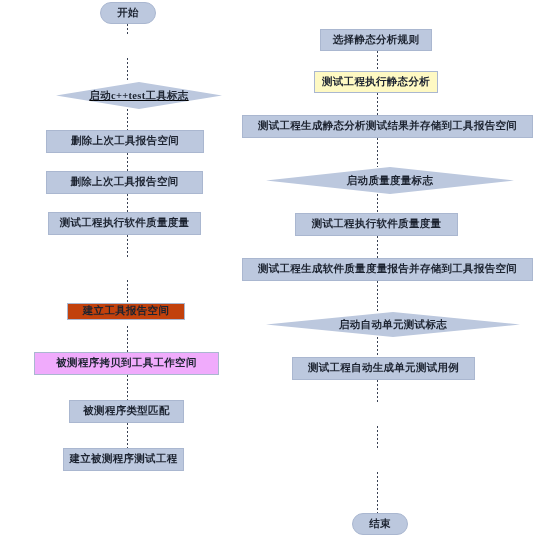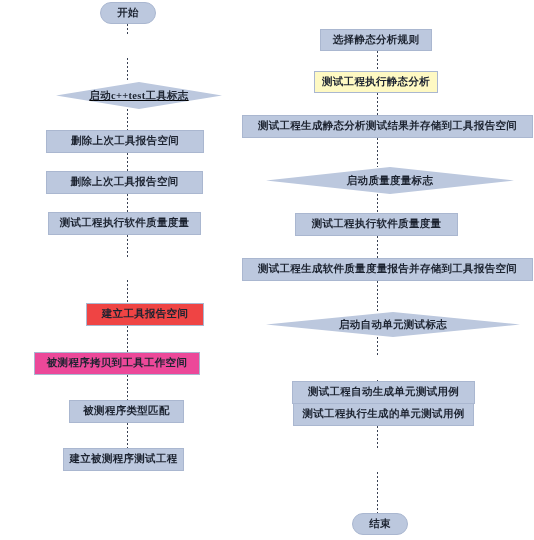--- a/index.html
+++ b/index.html
@@ -101,24 +101,24 @@
     </div>
     <div class="node process" style="left: 46px; top: 130px; width: 158px; height: 23px; background: rgb(188, 200, 222); border-color: rgb(170, 183, 208); color: rgb(28, 35, 48);">
       <span>删除上次工具报告空间</span>
     </div>
     <div class="node process" style="left: 46px; top: 171px; width: 157px; height: 23px; background: rgb(188, 200, 222); border-color: rgb(170, 183, 208); color: rgb(28, 35, 48);">
       <span>删除上次工具报告空间</span>
     </div>
     <div class="node process" style="left: 48px; top: 212px; width: 153px; height: 23px; background: rgb(188, 200, 222); border-color: rgb(170, 183, 208); color: rgb(28, 35, 48);">
       <span>测试工程执行软件质量度量</span>
     </div>
-    <div class="node process" style="left: 67px; top: 303px; width: 118px; height: 23px; background: #ef4444; border-color: rgb(170, 183, 208); color: rgb(28, 35, 48); margin-left: 19px;">
+    <div class="node process" style="left: 67px; top: 303px; width: 118px; height: 17px; background: #c2410c; border-color: rgb(170, 183, 208); color: rgb(28, 35, 48);">
       <span>建立工具报告空间</span>
     </div>
-    <div class="node process" style="left: 34px; top: 352px; width: 166px; height: 23px; background: #ec4899; border-color: rgb(170, 183, 208); color: rgb(28, 35, 48);">
+    <div class="node process" style="left: 34px; top: 352px; width: 185px; height: 23px; background: #f0abfc; border-color: rgb(170, 183, 208); color: rgb(28, 35, 48);">
       <span>被测程序拷贝到工具工作空间</span>
     </div>
     <div class="node process" style="left: 69px; top: 400px; width: 115px; height: 23px; background: rgb(188, 200, 222); border-color: rgb(170, 183, 208); color: rgb(28, 35, 48); text-align: right;">
       <span>被测程序类型匹配</span>
     </div>
     <div class="node process" style="left: 63px; top: 448px; width: 121px; height: 23px; background: rgb(188, 200, 222); border-color: rgb(170, 183, 208); color: rgb(28, 35, 48);">
       <span>建立被测程序测试工程</span>
     </div>
     <div class="node process" style="left: 320px; top: 29px; width: 112px; height: 22px; background: rgb(188, 200, 222); border-color: rgb(170, 183, 208); color: rgb(28, 35, 48);">
       <span>选择静态分析规则</span>
@@ -136,22 +136,19 @@
     <div class="node process" style="left: 242px; top: 258px; width: 291px; height: 23px; background: rgb(188, 200, 222); border-color: rgb(170, 183, 208); color: rgb(28, 35, 48);">
       <span>测试工程生成软件质量度量报告并存储到工具报告空间</span>
     </div>
     <div class="node process" style="left: 295px; top: 213px; width: 163px; height: 23px; background: rgb(188, 200, 222); border-color: rgb(170, 183, 208); color: rgb(28, 35, 48);">
       <span>测试工程执行软件质量度量</span>
     </div>
     <div class="decision-wrap" style="left: 266px; top: 312px; width: 254px; height: 25px;">
       <div class="diamond" style="background: rgb(188, 200, 222);"></div>
       <div class="dtext" style="color: rgb(28, 35, 48); text-align: center;">启动自动单元测试标志</div>
     </div>
-    <div class="node process" style="left: 292px; top: 357px; width: 183px; height: 23px; background: rgb(188, 200, 222); border-color: rgb(170, 183, 208); color: rgb(28, 35, 48); margin-top: 24px;">
+    <div class="node process" style="left: 292px; top: 357px; width: 183px; height: 23px; background: rgb(188, 200, 222); border-color: rgb(170, 183, 208); color: rgb(28, 35, 48);">
       <span>测试工程自动生成单元测试用例</span>
-    </div>
-    <div class="node process" style="left: 293px; top: 403px; width: 181px; height: 23px; background: rgb(188, 200, 222); border-color: rgb(170, 183, 208); color: rgb(28, 35, 48);">
-      <span>测试工程执行生成的单元测试用例</span>
     </div>
     <div class="node terminator" style="left: 352px; top: 513px; width: 56px; height: 22px; background: rgb(188, 200, 222); border-color: rgb(170, 183, 208); color: rgb(28, 35, 48);">
       <span>结束</span>
     </div>
   </div>
 
 </body></html>

